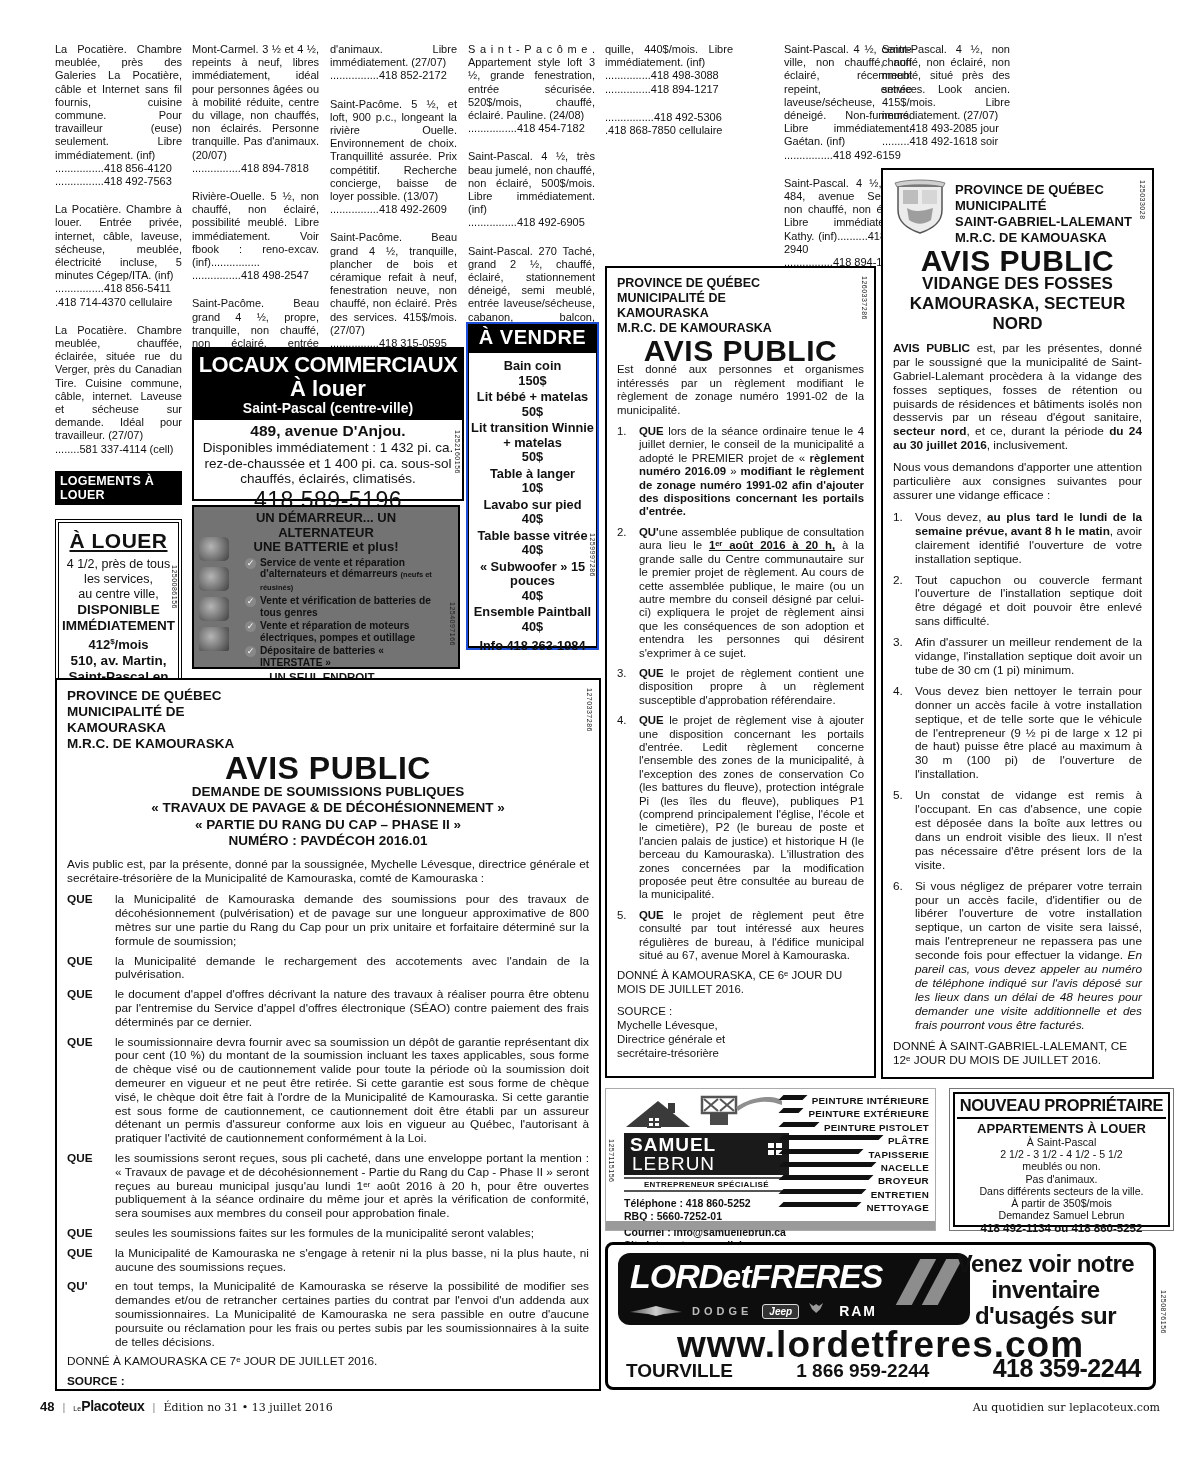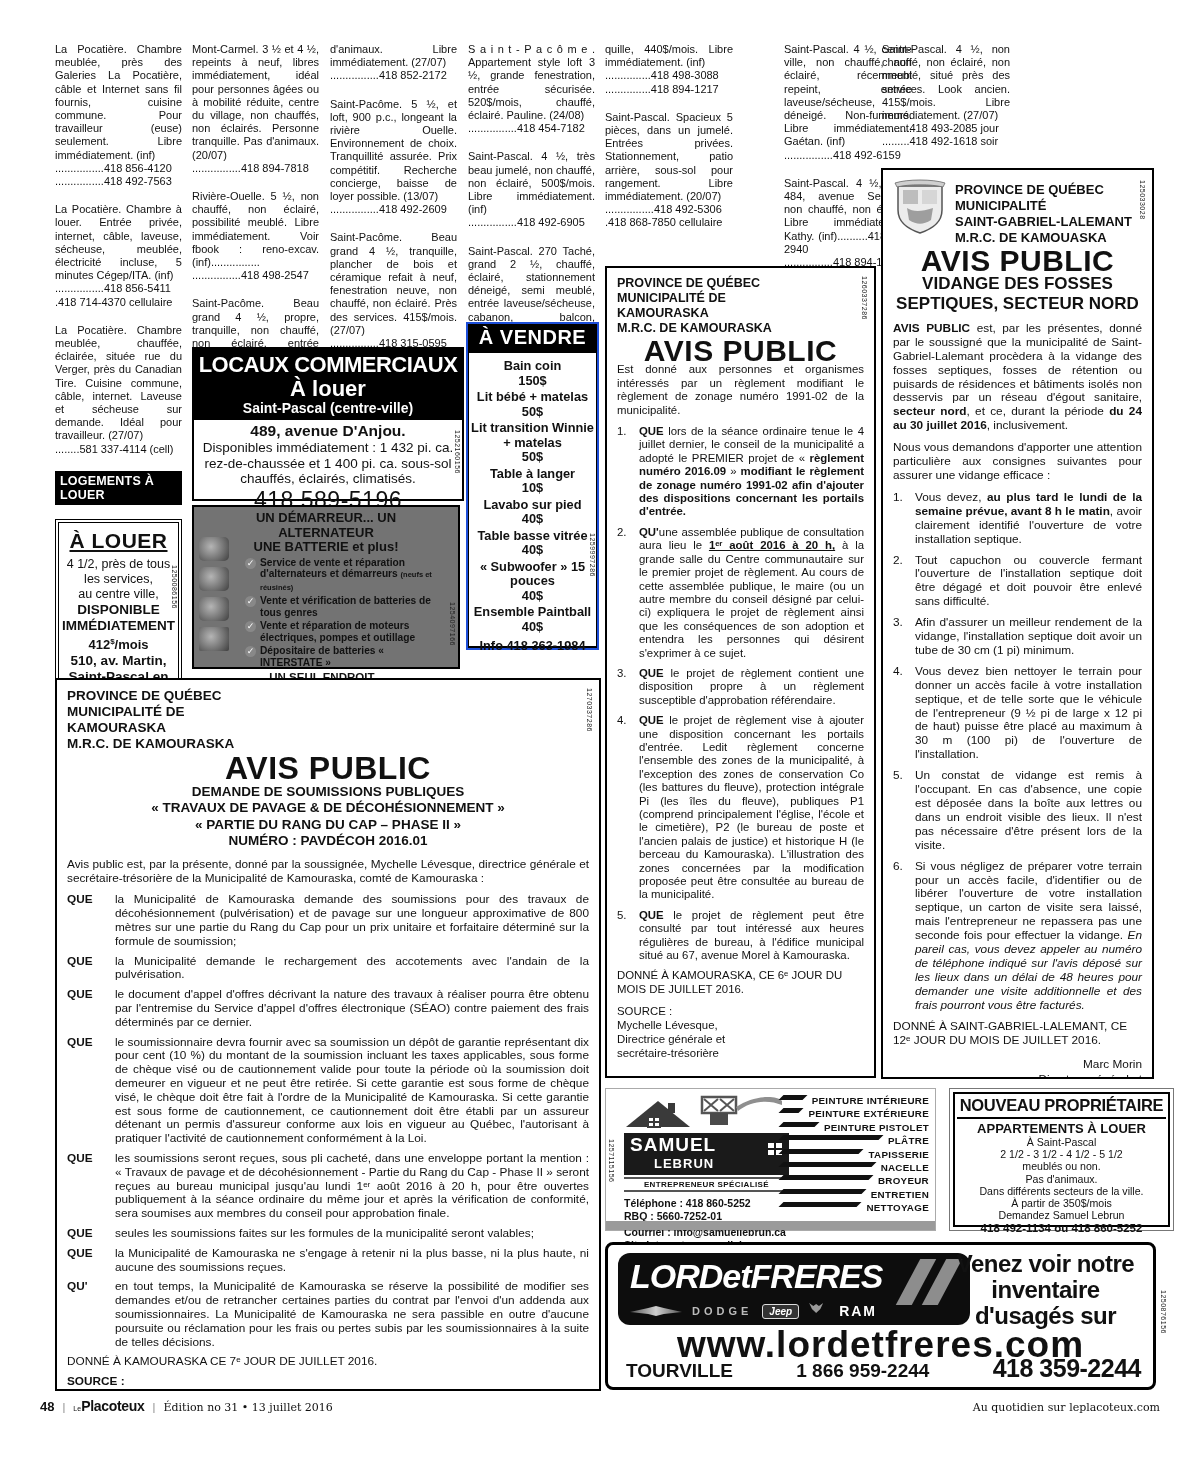--- a/index.html
+++ b/index.html
@@ -88,21 +88,21 @@
   #avisSoum .avis-sub{font-size:13.5px;font-weight:bold;text-align:center;line-height:16.5px;}
   #avisSoum .intro{margin:8px 0;}
   .sig{text-align:right;line-height:15px;margin-top:10px;}
   .src{line-height:14px;}
   
   .lebrun{position:absolute;left:605px;top:1088px;width:331px;height:143px;background:#fff;
           border:1px solid #aaa;box-sizing:border-box;}
   .lb-left{position:absolute;left:18px;top:4px;width:165px;}
   .lb-black{background:#1a1a1a;color:#fff;padding:2px 6px;position:relative;}
   .lb-n1{font-size:19px;font-weight:900;letter-spacing:1px;line-height:19px;}
-  .lb-n2{font-size:13px;font-weight:700;letter-spacing:1px;line-height:19px;margin-left:24px;}
+  .lb-n2{font-size:19px;font-weight:400;letter-spacing:1px;line-height:19px;margin-left:2px;}
   .lb-win{position:absolute;right:5px;top:8px;width:18px;height:16px;background:#fff;
           box-shadow:inset 0 0 0 2px #1a1a1a;}
   .lb-win:before{content:"";position:absolute;left:8px;top:0;width:2px;height:16px;background:#1a1a1a;}
   .lb-win:after{content:"";position:absolute;left:0;top:7px;width:18px;height:2px;background:#1a1a1a;}
   .lb-tag{font-size:8px;font-weight:bold;text-align:center;border-top:2px solid #555;
           border-bottom:2px solid #555;padding:1px 0;margin-top:2px;letter-spacing:.4px;}
   .lb-c{font-size:10.5px;font-weight:bold;line-height:12.5px;}
   .lb-c1{margin-top:5px;}
   .lb-c2{margin-top:4px;}
   .lb-right{position:absolute;right:6px;top:6px;width:148px;}
@@ -240,21 +240,20 @@
     </div>
   </div>
 
   <div class="col" style="left:605px;top:43px;width:128px;">
     <div class="ad">
       <p class="adt">quille, 440$/mois. Libre immédiatement. (inf)</p>
       <div class="ph">...............418 498-3088</div>
       <div class="ph">...............418 894-1217</div>
     </div>
     <div class="ad">
-      <p class="adt">Saint-Pascal. Spacieux 5 pièces, dans un jumelé. Entrées privées. Stationnement, patio arrière, sous-sol pour rangement. Libre immédiatement. (20/07)</p>
       <div class="ph">................418 492-5306</div>
       <div class="ph">.418 868-7850 cellulaire</div>
     </div>
   </div>
 
   <div class="col" style="left:784px;top:43px;width:128px;">
     <div class="ad">
       <p class="adt">Saint-Pascal. 4 ½, centre ville, non chauffé, non éclairé, récemment repeint, entrée laveuse/sécheuse, déneigé. Non-fumeurs. Libre immédiatement. Gaétan. (inf)</p>
       <div class="ph">................418 492-6159</div>
     </div>
@@ -394,21 +393,21 @@
         <path d="M2 5 C14 1 40 1 52 5 L50 9 C38 6 16 6 4 9 Z" fill="#cfcfcf" stroke="#666" stroke-width=".8"></path>
       </svg>
       <div class="txt">
         <div>PROVINCE DE QUÉBEC</div>
         <div>MUNICIPALITÉ</div>
         <div>SAINT-GABRIEL-LALEMANT</div>
         <div>M.R.C. DE KAMOUASKA</div>
       </div>
     </div>
     <div class="avis-title">AVIS PUBLIC</div>
-    <div class="avis-sub"><span>VIDANGE DES FOSSES</span><br><span>SEPTIQUES, SECTEUR NORD</span></div>
+    <div class="avis-sub"><span>VIDANGE DES FOSSES</span><br><span>KAMOURASKA, SECTEUR NORD</span></div>
     <p class="jt"><span class="b">AVIS PUBLIC</span><span> est, par les présentes, donné par le soussigné que la municipalité de Saint-Gabriel-Lalemant procèdera à la vidange des fosses septiques, fosses de rétention ou puisards de résidences et bâtiments isolés non desservis par un réseau d'égout sanitaire, </span><span class="b">secteur nord</span><span>, et ce, durant la période </span><span class="b">du 24 au 30 juillet 2016</span><span>, inclusivement.</span></p>
     <p class="jt">Nous vous demandons d'apporter une attention particulière aux consignes suivantes pour assurer une vidange efficace :</p>
     <div class="nrow">
       <div class="nn">1.</div>
       <div class="nt"><span>Vous devez, </span><span class="b">au plus tard le lundi de la semaine prévue, avant 8 h le matin</span><span>, avoir clairement identifié l'ouverture de votre installation septique.</span></div>
     </div>
     <div class="nrow">
       <div class="nn">2.</div>
       <div class="nt">Tout capuchon ou couvercle fermant l'ouverture de l'installation septique doit être dégagé et doit pouvoir être enlevé sans difficulté.</div>
     </div>

